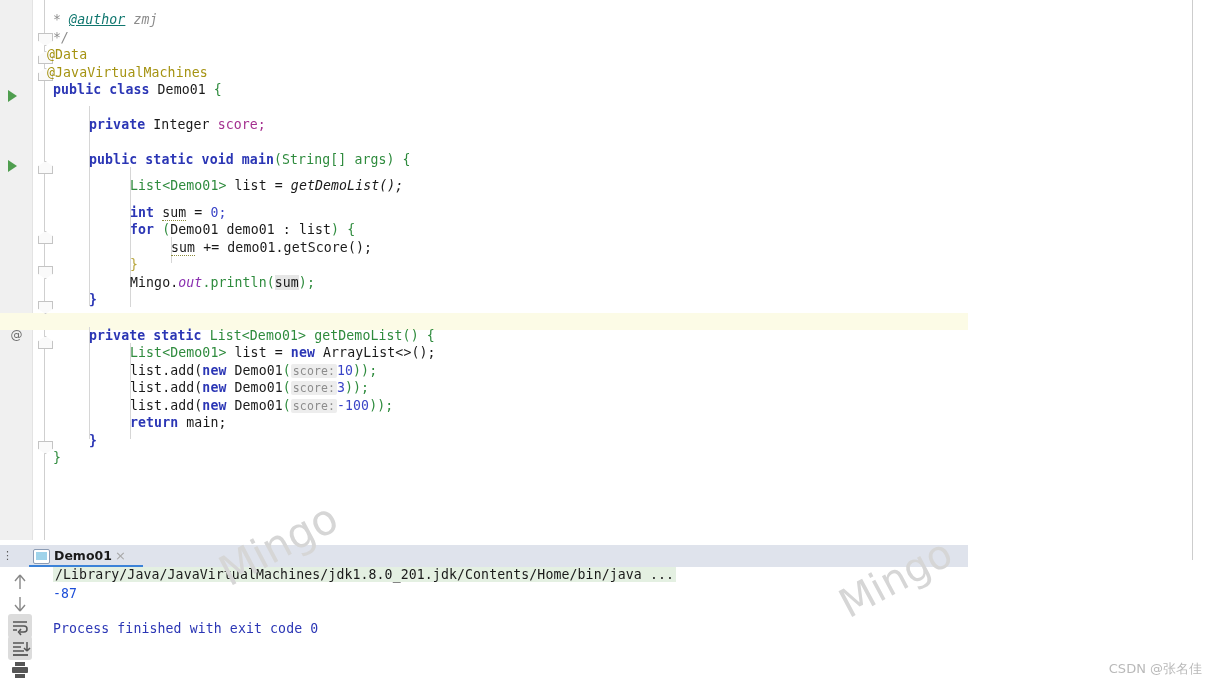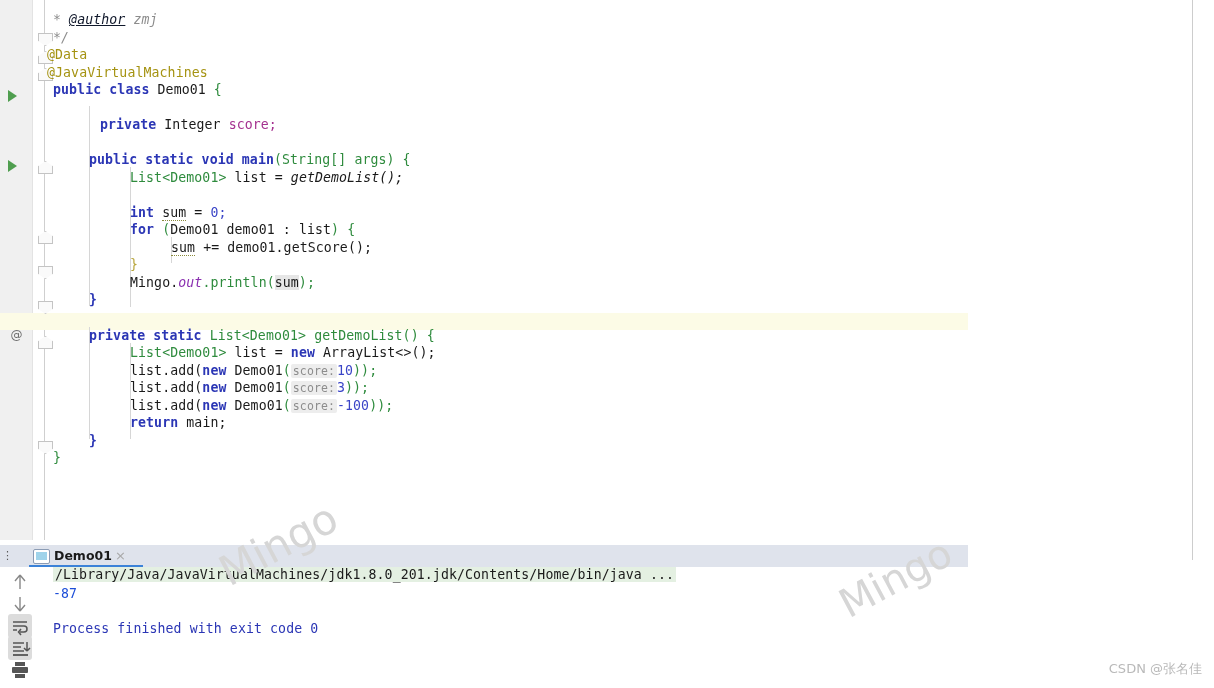--- a/index.html
+++ b/index.html
@@ -24,21 +24,21 @@
 
   
   .kw{color:#2b36b5;font-weight:bold;}
   .plain{color:#1a1a1a;}
   .fld{color:#a4308f;}
   .stat{color:#8a2fb0;font-style:italic;}
   .mtdi{color:#1a1a1a;font-style:italic;}
   .num{color:#3a44c7;}
   .anno{color:#a59312;}
   .cmt{color:#8c8c8c;font-style:italic;}
-  .cmtlink{color:#0f172a;font-style:italic;text-decoration:underline;}
+  .cmtlink{color:#0f766e;font-style:italic;text-decoration:underline;}
   .gen{color:#2e8b3d;}
   .par{color:#2e8b3d;}
   .brc{color:#b8a53a;}
   .warnvar{color:#1a1a1a;border-bottom:1px dotted #8a8a3a;}
   .usehl{color:#1a1a1a;background:#e6e6e6;}
   .hint{color:#8d8d8d;background:#ededed;border-radius:2px;padding:0 2px;font-size:11.5px;}
 
   
   .runmark{position:absolute;left:8px;width:0;height:0;
            border-left:9px solid #4f9e4f;border-top:6px solid transparent;border-bottom:6px solid transparent;}
@@ -137,25 +137,25 @@
       <div class="line" style="top:11px"><span class="txt"><span class="cmt">*</span><span class="cmt"> </span><span class="cmtlink">@author</span><span class="cmt"> </span><span class="cmt">zmj</span></span></div>
 
       <div class="line" style="top:29px"><span class="txt"><span class="cmt">*/</span></span></div>
 
       <div class="line" style="top:46px"><span class="txt" style="left:47px"><span class="anno">@Data</span></span></div>
 
       <div class="line" style="top:64px"><span class="txt" style="left:47px"><span class="anno">@JavaVirtualMachines</span></span></div>
 
       <div class="line" style="top:81px"><span class="txt"><span class="kw">public</span><span class="plain"> </span><span class="kw">class</span><span class="plain"> </span><span class="plain">Demo01</span><span class="plain"> </span><span class="par">{</span></span></div>
 
-      <div class="line" style="top:116px"><span class="txt" style="left:100px"><span class="kw">private</span><span class="plain"> </span><span class="plain">Integer</span><span class="plain"> </span><span class="fld">score;</span></span></div>
+      <div class="line" style="top:116px"><span class="txt" style="left:89px"><span class="kw">private</span><span class="plain"> </span><span class="plain">Integer</span><span class="plain"> </span><span class="fld">score;</span></span></div>
 
       <div class="line" style="top:151px"><span class="txt" style="left:89px"><span class="kw">public</span><span class="plain"> </span><span class="kw">static</span><span class="plain"> </span><span class="kw">void</span><span class="plain"> </span><span class="kw">main</span><span class="gen">(String[] args) {</span></span></div>
 
-      <div class="line" style="top:169px"><span class="txt" style="left:130px"><span class="gen">List&lt;Demo01&gt;</span><span class="plain"> </span><span class="plain">list</span><span class="plain"> </span><span class="plain">=</span><span class="plain"> </span><span class="mtdi">getDemoList();</span></span></div>
+      <div class="line" style="top:177px"><span class="txt" style="left:130px"><span class="gen">List&lt;Demo01&gt;</span><span class="plain"> </span><span class="plain">list</span><span class="plain"> </span><span class="plain">=</span><span class="plain"> </span><span class="mtdi">getDemoList();</span></span></div>
 
       <div class="line" style="top:204px"><span class="txt" style="left:130px"><span class="kw">int</span><span class="plain"> </span><span class="warnvar">sum</span><span class="plain"> </span><span class="plain">=</span><span class="plain"> </span><span class="num">0;</span></span></div>
 
       <div class="line" style="top:221px"><span class="txt" style="left:130px"><span class="kw">for</span><span class="plain"> </span><span class="par">(</span><span class="plain">Demo01</span><span class="plain"> </span><span class="plain">demo01</span><span class="plain"> </span><span class="plain">:</span><span class="plain"> </span><span class="plain">list</span><span class="par">) {</span></span></div>
 
       <div class="line" style="top:239px"><span class="txt" style="left:171px"><span class="warnvar">sum</span><span class="plain"> </span><span class="plain">+=</span><span class="plain"> </span><span class="plain">demo01.getScore();</span></span></div>
 
       <div class="line" style="top:256px"><span class="txt" style="left:130px"><span class="brc">}</span></span></div>
 
       <div class="line" style="top:274px"><span class="txt" style="left:130px"><span class="plain">Mingo.</span><span class="stat">out</span><span class="par">.println(</span><span class="usehl">sum</span><span class="par">);</span></span></div>

